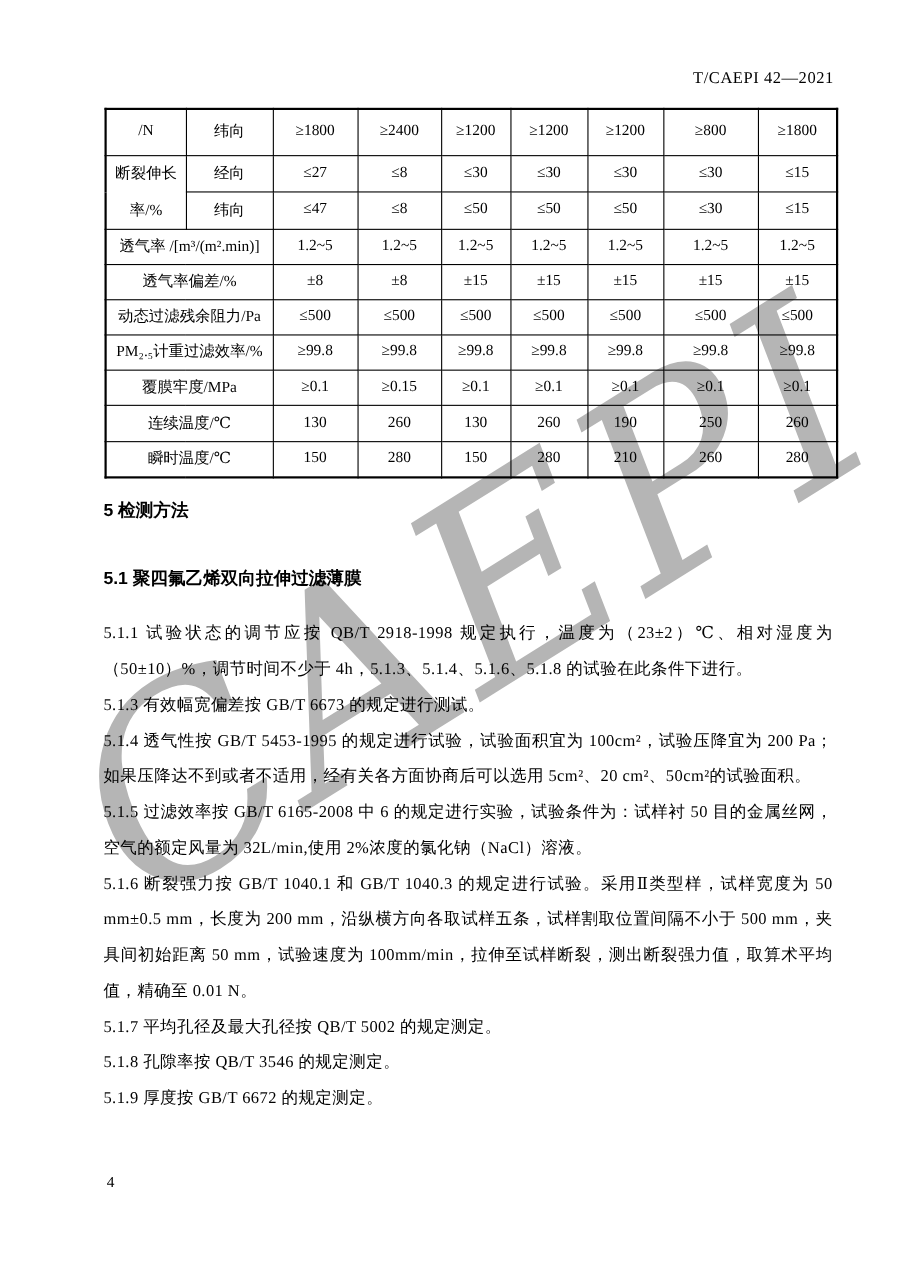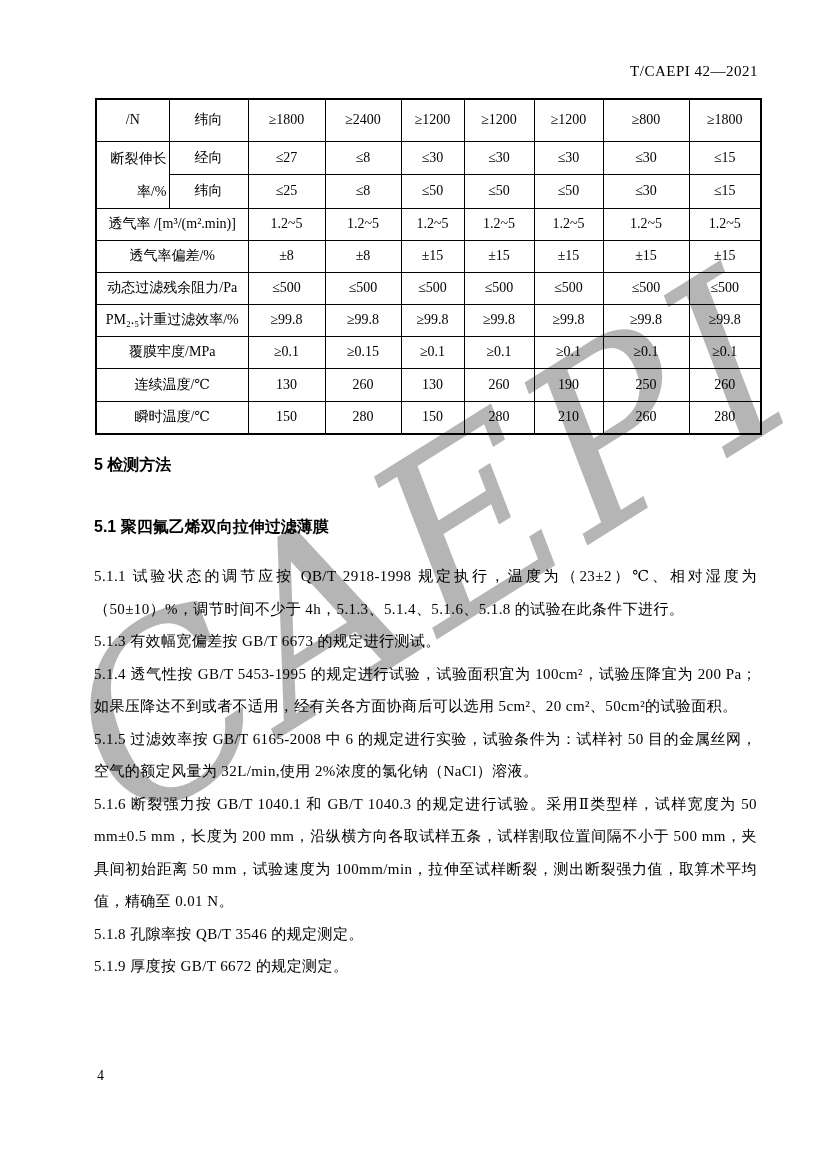--- a/index.html
+++ b/index.html
@@ -55,21 +55,21 @@
     border: 1px solid #000;
     text-align: center;
     vertical-align: middle;
     padding: 0 2px;
     background: transparent;
   }
   table.spec-table { border: 2px solid #000; }
   tr.row-n td { height: 42px; }
   tr.row-std td { height: 33px; }
   tr.row-slim td { height: 32px; margin-top: 17px; }
-  td.lbl2 div { line-height: 33px; height: 33px; text-align: right; }
+  td.lbl2 div { line-height: 33px; height: 33px; }
 
   .body-block {
     position: absolute;
     left: 94px; top: 456px;
     width: 663px;
   }
   .sec-h {
     font-family: "Liberation Sans", "DejaVu Sans", sans-serif;
     font-weight: bold;
     font-size: 16px;
@@ -133,21 +133,21 @@
           <td>≤27</td>
           <td>≤8</td>
           <td>≤30</td>
           <td>≤30</td>
           <td>≤30</td>
           <td>≤30</td>
           <td>≤15</td>
         </tr>
         <tr class="row-std">
           <td>纬向</td>
-          <td>≤25</td>
+          <td>≤47</td>
           <td>≤8</td>
           <td>≤50</td>
           <td>≤50</td>
           <td>≤50</td>
           <td>≤30</td>
           <td>≤15</td>
         </tr>
         <tr class="row-slim">
           <td colspan="2">透气率 /[m³/(m².min)]</td>
           <td>1.2~5</td>
@@ -222,20 +222,21 @@
     </table>
 
     <div class="body-block">
       <div class="sec-h h5">5 检测方法</div>
       <div class="sec-h h51">5.1 聚四氟乙烯双向拉伸过滤薄膜</div>
       <p>5.1.1 试验状态的调节应按 QB/T 2918-1998 规定执行，温度为（23±2）℃、相对湿度为（50±10）%，调节时间不少于 4h，5.1.3、5.1.4、5.1.6、5.1.8 的试验在此条件下进行。</p>
       <p>5.1.3 有效幅宽偏差按 GB/T 6673 的规定进行测试。</p>
       <p>5.1.4 透气性按 GB/T 5453-1995 的规定进行试验，试验面积宜为 100cm²，试验压降宜为 200 Pa；如果压降达不到或者不适用，经有关各方面协商后可以选用 5cm²、20 cm²、50cm²的试验面积。</p>
       <p>5.1.5 过滤效率按 GB/T 6165-2008 中 6 的规定进行实验，试验条件为：试样衬 50 目的金属丝网，空气的额定风量为 32L/min,使用 2%浓度的氯化钠（NaCl）溶液。</p>
       <p>5.1.6 断裂强力按 GB/T 1040.1 和 GB/T 1040.3 的规定进行试验。采用Ⅱ类型样，试样宽度为 50 mm±0.5 mm，长度为 200 mm，沿纵横方向各取试样五条，试样割取位置间隔不小于 500 mm，夹具间初始距离 50 mm，试验速度为 100mm/min，拉伸至试样断裂，测出断裂强力值，取算术平均值，精确至 0.01 N。</p>
+      <p>5.1.7 平均孔径及最大孔径按 QB/T 5002 的规定测定。</p>
       <p>5.1.8 孔隙率按 QB/T 3546 的规定测定。</p>
       <p>5.1.9 厚度按 GB/T 6672 的规定测定。</p>
     </div>
 
     <div class="page-number">4</div>
 
   </div>
 </div>
 
 </body></html>

